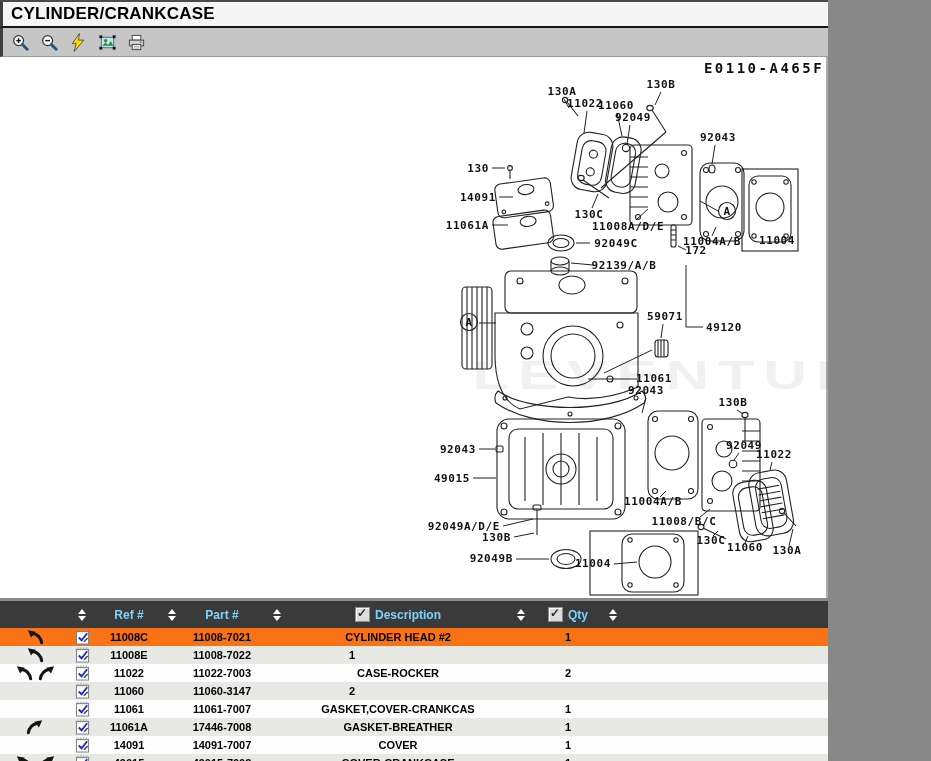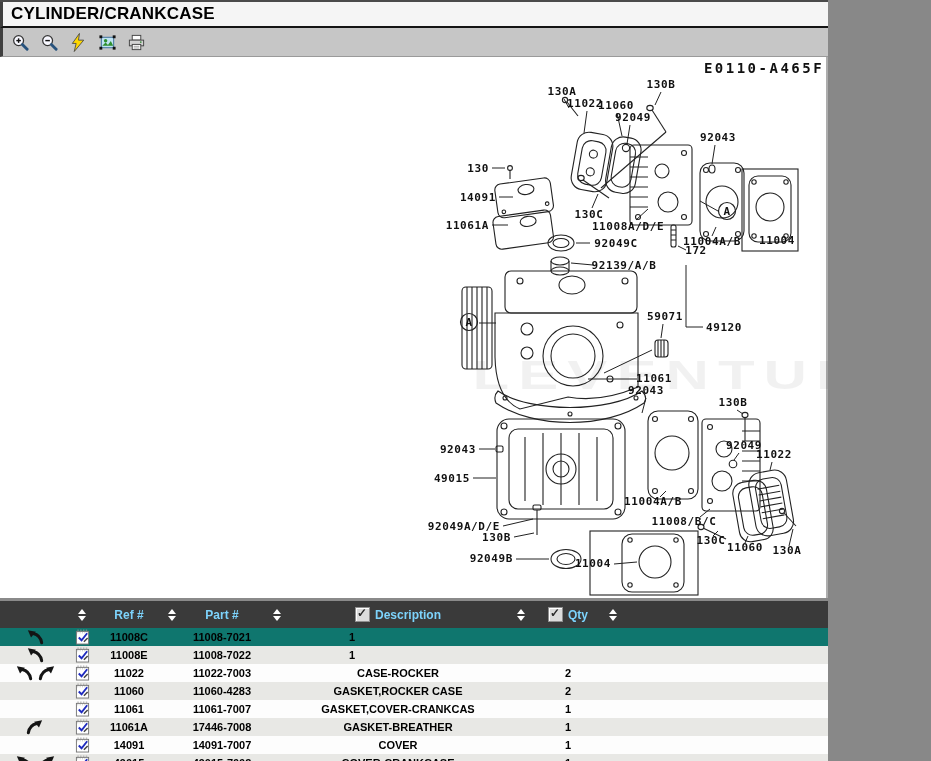--- a/index.html
+++ b/index.html
@@ -22,21 +22,21 @@
   .dlabel{font:bold 11px "DejaVu Sans Mono",monospace;fill:#111;letter-spacing:0.6px;}
   .dlabel.big{font-size:14px;letter-spacing:2.5px;}
   .amark{fill:none;stroke:#222;stroke-width:1.2px;}
   .wm{font:bold 40px "Liberation Sans",sans-serif;fill:#000;fill-opacity:0.055;letter-spacing:6px;}
   
   .thead{display:flex;height:27px;background:#3a3a3a;border-top:3px solid #8a8a8a;align-items:center;color:#7dd3fc;
          font-size:12px;font-weight:bold;}
   .th{display:flex;align-items:center;justify-content:center;height:100%;}
   .tr{display:flex;height:18px;align-items:center;font-size:11px;font-weight:bold;color:#000;background:#fdfdfd;}
   .tr:nth-child(even){background:#e8e8e5;}
-  .tr.selected{background:#0f766e;}
+  .tr.selected{background:#f97316;}
   .td{display:flex;align-items:center;justify-content:center;height:100%;overflow:hidden;white-space:nowrap;}
   .c-arrows{width:70px;gap:3px;}
   .c-icon{width:24px;}
   .c-ref{width:70px;}
   .c-s1{width:16px;}
   .c-part{width:84px;justify-content:center;}
   .c-s2{width:26px;}
   .c-desc{width:216px;}
   .c-s3{width:30px;}
   .c-qty{width:64px;text-align:center;}
@@ -430,20 +430,21 @@
             <line x1="2.5" y1="1.2" x2="14" y2="1.2" stroke="#999" stroke-dasharray="1.5 1.5"></line>
             <line x1="2.5" y1="4" x2="13.5" y2="4" stroke="#bbb" stroke-dasharray="1 1.5"></line>
             <path d="M4 9 L7 12 L13 4.5" fill="none" stroke="#1f2bbf" stroke-width="2"></path>
             <line x1="9.5" y1="13.5" x2="13.5" y2="9.5" stroke="#444" stroke-width="1.6"></line>
           </svg>
         </div>
         <div class="td c-ref">11008C</div>
         <div class="td c-s1"></div>
         <div class="td c-part">11008-7021</div>
         <div class="td c-s2"></div>
+        <div class="td c-desc">CYLINDER HEAD #2</div>
         <div class="td c-s3"></div>
         <div class="td c-qty">1</div>
         <div class="td c-s4"></div>
         <div class="td c-note"></div>
       </div>
       <div class="tr">
         <div class="td c-arrows">
           <svg class="arr" viewBox="0 0 20 18">
             <path d="M17.5 15.5 C16.5 9.5 13 6 8 5" fill="none" stroke="#141414" stroke-width="3.4" stroke-linecap="round"></path>
             <polygon points="2,1.5 11,3 5.5,9.5" fill="#141414"></polygon>
@@ -503,23 +504,22 @@
           <svg class="doc" viewBox="0 0 16 17">
             <rect x="1.5" y="2.5" width="13" height="13.5" fill="#fff" stroke="#777"></rect>
             <line x1="2.5" y1="1.2" x2="14" y2="1.2" stroke="#999" stroke-dasharray="1.5 1.5"></line>
             <line x1="2.5" y1="4" x2="13.5" y2="4" stroke="#bbb" stroke-dasharray="1 1.5"></line>
             <path d="M4 9 L7 12 L13 4.5" fill="none" stroke="#1f2bbf" stroke-width="2"></path>
             <line x1="9.5" y1="13.5" x2="13.5" y2="9.5" stroke="#444" stroke-width="1.6"></line>
           </svg>
         </div>
         <div class="td c-ref">11060</div>
         <div class="td c-s1"></div>
-        <div class="td c-part">11060-4283</div>
-        <div class="td c-s2"></div>
-        <div class="td c-desc">GASKET,ROCKER CASE</div>
+        <div class="td c-part">11060-3147</div>
+        <div class="td c-s2"></div>
         <div class="td c-s3"></div>
         <div class="td c-qty">2</div>
         <div class="td c-s4"></div>
         <div class="td c-note"></div>
       </div>
       <div class="tr">
         <div class="td c-arrows"></div>
         <div class="td c-icon">
           <svg class="doc" viewBox="0 0 16 17">
             <rect x="1.5" y="2.5" width="13" height="13.5" fill="#fff" stroke="#777"></rect>

